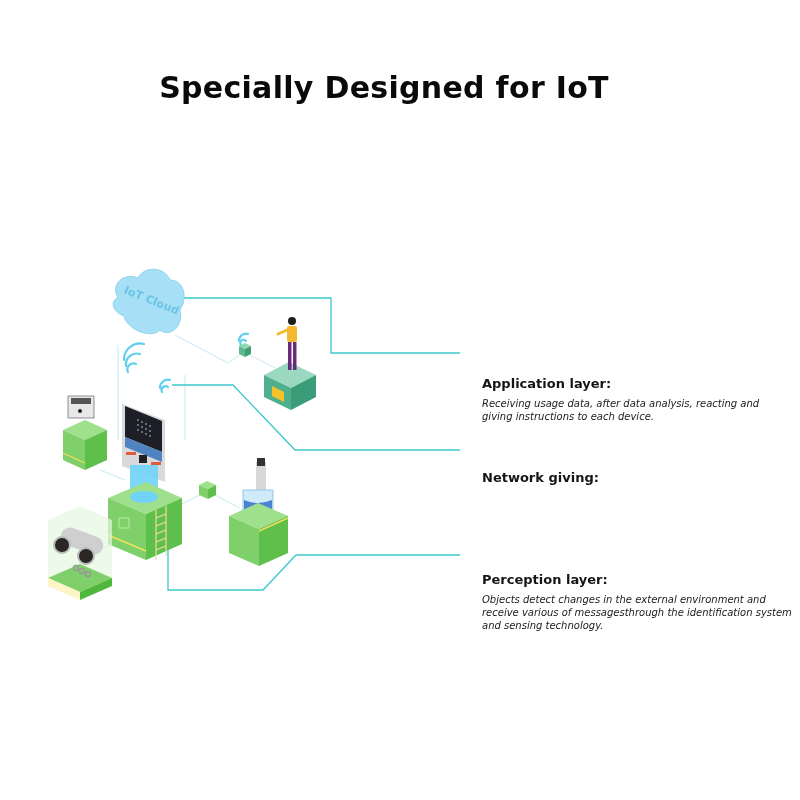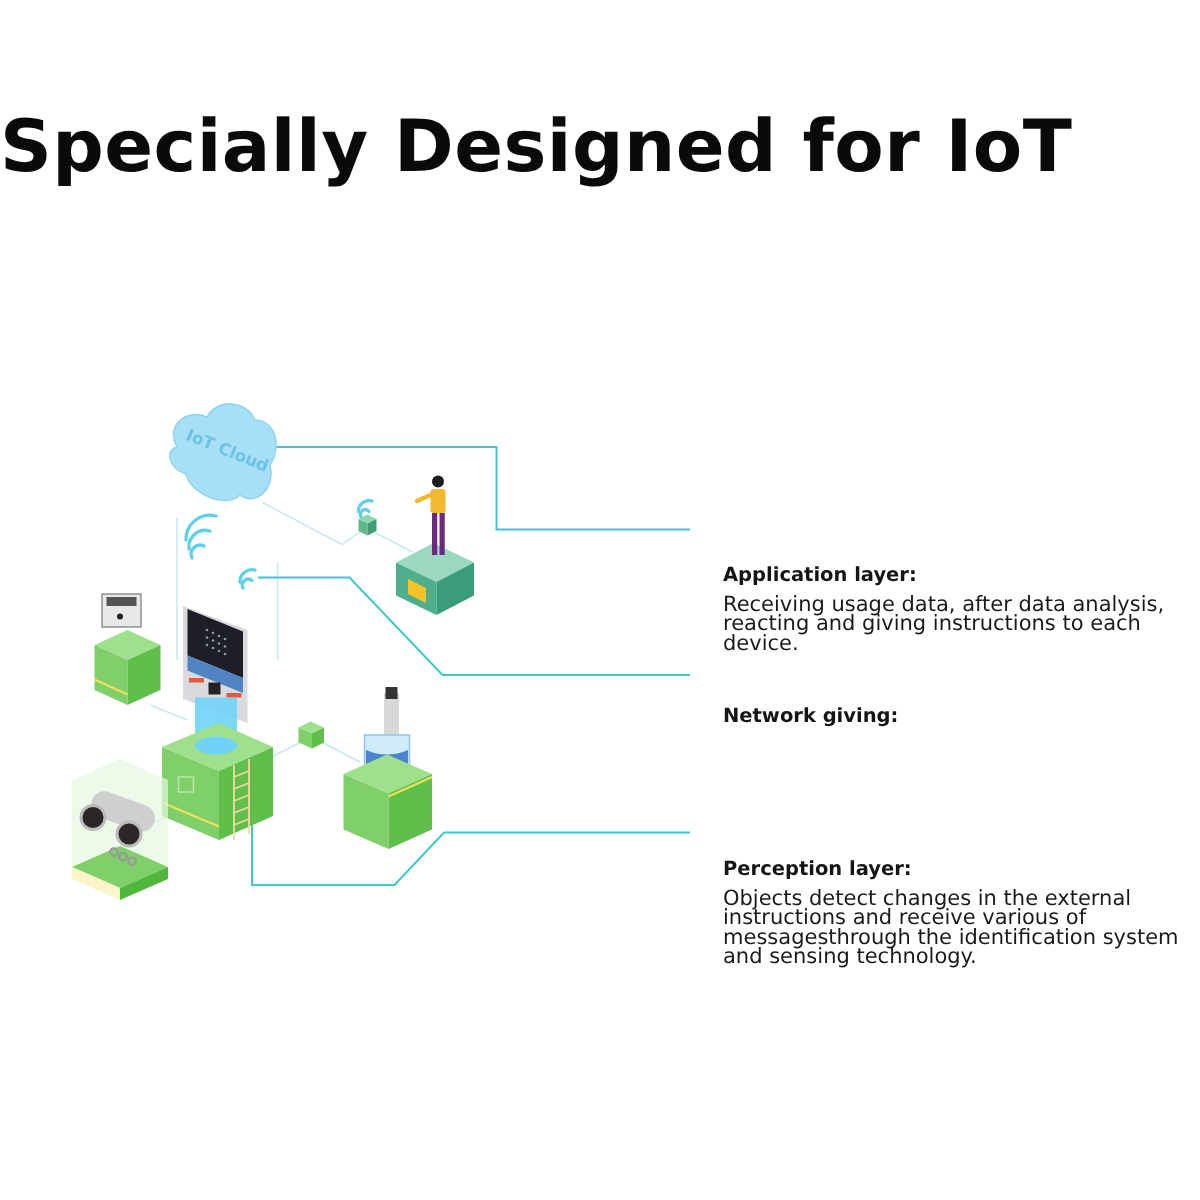--- a/index.html
+++ b/index.html
@@ -1,26 +1,26 @@
 <!DOCTYPE html>
 <html><head>
 <meta charset="utf-8">
 <style>
   html, body { margin:0; padding:0; background:#ffffff; }
   body { width:800px; height:800px; position:relative; overflow:hidden;
          font-family:"Liberation Sans", sans-serif; color:#111; }
-  .title { position:absolute; left:0; top:70px; width:768px; text-align:left;
-           font-size:48px; font-weight:700; letter-spacing:0.3px; color:#0a0a0a;
+  .title { position:absolute; left:0; top:70px; width:768px; text-align:center;
+           font-size:30px; font-weight:700; letter-spacing:0.3px; color:#0a0a0a;
            font-family:"DejaVu Sans", sans-serif; }
   .illus { position:absolute; left:0; top:0; width:800px; height:800px; }
   .layer { position:absolute; left:482px; width:310px;margin-top:44px; }
   .layer h3 { margin:0 0 6px 0; font-size:13px; font-weight:700; color:#151515;
               font-family:"DejaVu Sans", sans-serif; }
-  .layer p { margin:0; font-size:14px; line-height:13px; color:#1a1a1a;
-             font-family:"DejaVu Sans", sans-serif; }
+  .layer p { margin:0; font-size:10px; line-height:13px; color:#1a1a1a;
+             font-family:"DejaVu Sans", sans-serif;font-style:italic; }
   #layer-app { top:332px; }
   #layer-net { top:426px; }
   #layer-per { top:528px; }
   .cloud-text { font-family:"DejaVu Sans", sans-serif; font-weight:700; }
 </style>
 </head>
 <body>
 
 <div class="title">Specially Designed for IoT</div>
 
@@ -169,14 +169,14 @@
   <h3>Application layer:</h3>
   <p>Receiving usage data, after data analysis, reacting and giving instructions to each device.</p>
 </div>
 
 <div class="layer" id="layer-net">
   <h3>Network giving:</h3>
 </div>
 
 <div class="layer" id="layer-per">
   <h3>Perception layer:</h3>
-  <p>Objects detect changes in the external instructions and receive various of messagesthrough the identification system and sensing technology.</p>
+  <p>Objects detect changes in the external environment and receive various of messagesthrough the identification system and sensing technology.</p>
 </div>
 
 </body></html>

